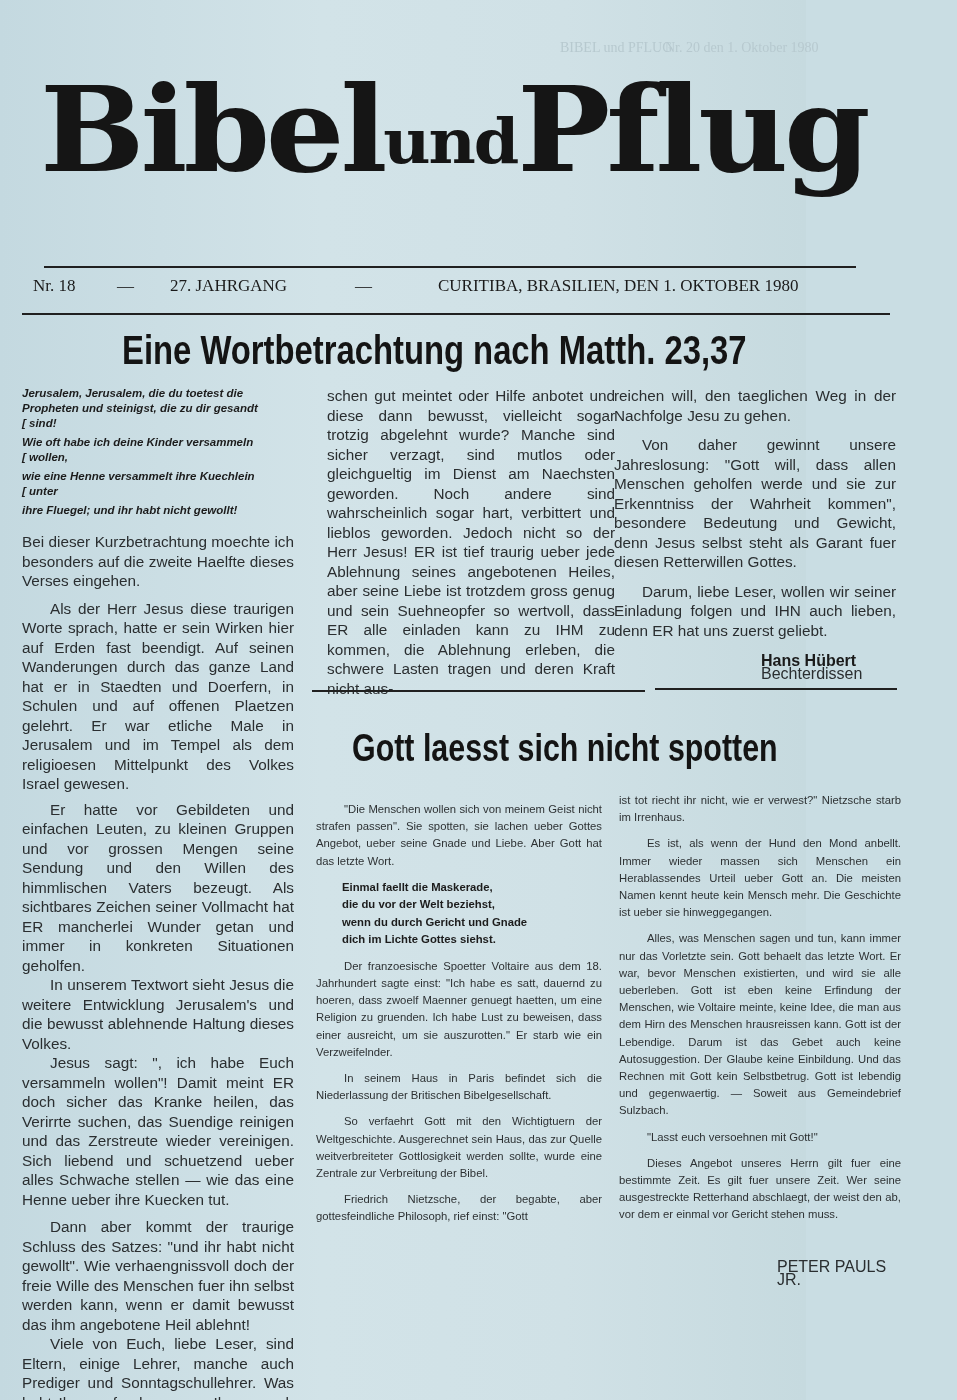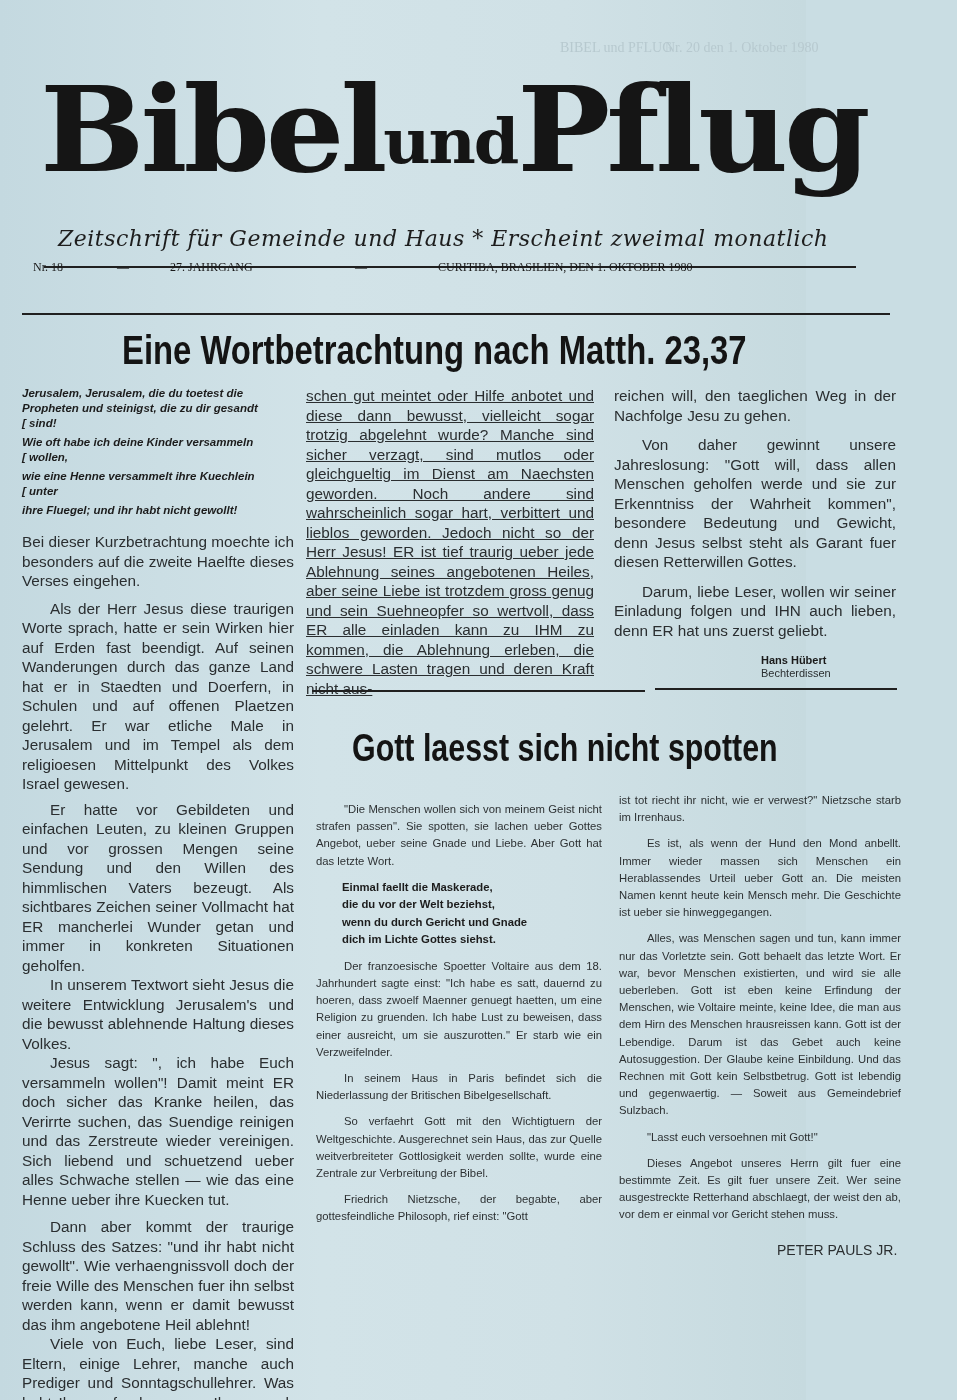--- a/index.html
+++ b/index.html
@@ -29,58 +29,57 @@
       white-space: nowrap;
     }
     .mast-title .small { font-size: 62px; letter-spacing: -2px; vertical-align: 8px; }
     .tagline {
       position: absolute; left: 58px; top: 226px; width: 800px;
       font-family: "DejaVu Serif", serif; font-style: italic;
       font-size: 22px; color: #1d1d1d; letter-spacing: 0.5px; white-space: nowrap;
     }
     .rule { position: absolute; background: #202020; }
     .issue-line {
-      position: absolute; left: 33px; top: 260px; width: 840px; height: 24px;
-      font-family: "Liberation Serif", serif; font-size: 12px; color: #1a1a1a;
+      position: absolute; left: 33px; top: 276px; width: 840px; height: 24px;
+      font-family: "Liberation Serif", serif; font-size: 17px; color: #1a1a1a;
       white-space: nowrap;
     }
     .issue-line span { position: absolute; top: 0; }
     .headline {
       position: absolute; font-family: "Liberation Sans", sans-serif; font-weight: bold;
       color: #141414; white-space: nowrap; transform-origin: left center;
     }
     .h1 { left: 122px; top: 328px; font-size: 40px; transform: scaleX(0.82); }
     .h2 { left: 352px; top: 727px; font-size: 38px; transform: scaleX(0.80); }
     .col { position: absolute; }
     .p { margin: 0; text-align: justify; }
     .ind { text-indent: 28px; }
     .verse {
       font-weight: bold; font-size: 11.5px; line-height: 15px; color: #1c1c1c;
     }
     .verse .r { text-align: left; display: block; padding-right: 2px; }
     .body1 { font-size: 15.3px; line-height: 19.5px; color: #2a2e30; }
     .body2 { font-size: 11.3px; line-height: 17.2px; color: #2d3133; }
     .poem { font-weight: bold; font-size: 11.3px; line-height: 17.5px; color: #1c1c1c; padding-left: 26px; }
-    .sig { font-size: 11px; line-height: 13px; }
+    .sig { font-size: 16px; line-height: 13px; }
     .sig b { color: #1a1a1a; }
   </style>
 </head>
 <body>
 
 <div class="page">
 
   <div class="ghost" style="left:560px;top:40px;">BIBEL und PFLUG</div>
   <div class="ghost" style="left:665px;top:40px;">Nr. 20 den 1. Oktober 1980</div>
 
   <div class="masthead">
     <div class="mast-title">
       <span>Bibel</span><span class="small">und</span><span>Pflug</span>
     </div>
   </div>
-  <div class="tagline">Zeitschrift für Gemeinde und Haus * Erscheint zweimal monatlich</div>
   <div class="rule" style="left:44px;top:266px;width:812px;height:2px;"></div>
 
   <div class="issue-line">
     <span style="left:0;">Nr. 18</span>
     <span style="left:84px;">—</span>
     <span style="left:137px;">27. JAHRGANG</span>
     <span style="left:322px;">—</span>
     <span style="left:405px;">CURITIBA, BRASILIEN, DEN 1. OKTOBER 1980</span>
   </div>
   <div class="rule" style="left:22px;top:313px;width:868px;height:2px;"></div>
@@ -99,21 +98,21 @@
     </div>
     <p class="p body1">Bei dieser Kurzbetrachtung moechte ich besonders auf die zweite Haelfte dieses Verses eingehen.</p>
     <p class="p body1 ind" style="margin-top:8px;">Als der Herr Jesus diese traurigen Worte sprach, hatte er sein Wirken hier auf Erden fast beendigt. Auf seinen Wanderungen durch das ganze Land hat er in Staedten und Doerfern, in Schulen und auf offenen Plaetzen gelehrt. Er war etliche Male in Jerusalem und im Tempel als dem religioesen Mittelpunkt des Volkes Israel gewesen.</p>
     <p class="p body1 ind" style="margin-top:6px;">Er hatte vor Gebildeten und einfachen Leuten, zu kleinen Gruppen und vor grossen Mengen seine Sendung und den Willen des himmlischen Vaters bezeugt. Als sichtbares Zeichen seiner Vollmacht hat ER mancherlei Wunder getan und immer in konkreten Situationen geholfen.</p>
     <p class="p body1 ind">In unserem Textwort sieht Jesus die weitere Entwicklung Jerusalem's und die bewusst ablehnende Haltung dieses Volkes.</p>
     <p class="p body1 ind">Jesus sagt: ", ich habe Euch versammeln wollen"! Damit meint ER doch sicher das Kranke heilen, das Verirrte suchen, das Suendige reinigen und das Zerstreute wieder vereinigen. Sich liebend und schuetzend ueber alles Schwache stellen — wie das eine Henne ueber ihre Kuecken tut.</p>
     <p class="p body1 ind" style="margin-top:8px;">Dann aber kommt der traurige Schluss des Satzes: "und ihr habt nicht gewollt". Wie verhaengnissvoll doch der freie Wille des Menschen fuer ihn selbst werden kann, wenn er damit bewusst das ihm angebotene Heil ablehnt!</p>
     <p class="p body1 ind">Viele von Euch, liebe Leser, sind Eltern, einige Lehrer, manche auch Prediger und Sonntagschullehrer. Was habt Ihr empfunden, wenn Ihr es nach bestem Wiesen und Wollen mit den anvertrauten Kindern und Mitmen-</p>
   </div>
 
-  <div class="col" style="left:306px;top:386px;width:288px;text-decoration:underline;">
+  <div class="col" style="left:327px;top:386px;width:288px;">
     <p class="p body1">schen gut meintet oder Hilfe anbotet und diese dann bewusst, vielleicht sogar trotzig abgelehnt wurde? Manche sind sicher verzagt, sind mutlos oder gleichgueltig im Dienst am Naechsten geworden. Noch andere sind wahrscheinlich sogar hart, verbittert und lieblos geworden. Jedoch nicht so der Herr Jesus! ER ist tief traurig ueber jede Ablehnung seines angebotenen Heiles, aber seine Liebe ist trotzdem gross genug und sein Suehneopfer so wertvoll, dass ER alle einladen kann zu IHM zu kommen, die Ablehnung erleben, die schwere Lasten tragen und deren Kraft nicht aus-</p>
   </div>
 
   <div class="col" style="left:614px;top:386px;width:282px;">
     <p class="p body1">reichen will, den taeglichen Weg in der Nachfolge Jesu zu gehen.</p>
     <p class="p body1 ind" style="margin-top:10px;">Von daher gewinnt unsere Jahreslosung: "Gott will, dass allen Menschen geholfen werde und sie zur Erkenntniss der Wahrheit kommen", besondere Bedeutung und Gewicht, denn Jesus selbst steht als Garant fuer diesen Retterwillen Gottes.</p>
     <p class="p body1 ind" style="margin-top:10px;">Darum, liebe Leser, wollen wir seiner Einladung folgen und IHN auch lieben, denn ER hat uns zuerst geliebt.</p>
     <div class="sig" style="margin-top:14px;padding-left:147px;">
       <b style="display:block;">Hans Hübert</b>
       <span>Bechterdissen</span>
@@ -138,16 +137,16 @@
     <p class="p body2 ind" style="margin-top:9px;">So verfaehrt Gott mit den Wichtigtuern der Weltgeschichte. Ausgerechnet sein Haus, das zur Quelle weitverbreiteter Gottlosigkeit werden sollte, wurde eine Zentrale zur Verbreitung der Bibel.</p>
     <p class="p body2 ind" style="margin-top:9px;">Friedrich Nietzsche, der begabte, aber gottesfeindliche Philosoph, rief einst: "Gott</p>
   </div>
 
   <div class="col" style="left:619px;top:792px;width:282px;">
     <p class="p body2">ist tot riecht ihr nicht, wie er verwest?" Nietzsche starb im Irrenhaus.</p>
     <p class="p body2 ind" style="margin-top:9px;">Es ist, als wenn der Hund den Mond anbellt. Immer wieder massen sich Menschen ein Herablassendes Urteil ueber Gott an. Die meisten Namen kennt heute kein Mensch mehr. Die Geschichte ist ueber sie hinweggegangen.</p>
     <p class="p body2 ind" style="margin-top:9px;">Alles, was Menschen sagen und tun, kann immer nur das Vorletzte sein. Gott behaelt das letzte Wort. Er war, bevor Menschen existierten, und wird sie alle ueberleben. Gott ist eben keine Erfindung der Menschen, wie Voltaire meinte, keine Idee, die man aus dem Hirn des Menschen hrausreissen kann. Gott ist der Lebendige. Darum ist das Gebet auch keine Autosuggestion. Der Glaube keine Einbildung. Und das Rechnen mit Gott kein Selbstbetrug. Gott ist lebendig und gegenwaertig. — Soweit aus Gemeindebrief Sulzbach.</p>
     <p class="p body2" style="margin-top:9px;padding-left:28px;">"Lasst euch versoehnen mit Gott!"</p>
     <p class="p body2 ind" style="margin-top:9px;">Dieses Angebot unseres Herrn gilt fuer eine bestimmte Zeit. Es gilt fuer unsere Zeit. Wer seine ausgestreckte Retterhand abschlaegt, der weist den ab, vor dem er einmal vor Gericht stehen muss.</p>
-    <div class="sig" style="margin-top:20px;padding-left:158px;font-size:14px;">PETER PAULS JR.</div>
+    <div class="sig" style="margin-top:36px;padding-left:158px;font-size:16px;">PETER PAULS JR.</div>
   </div>
 
 </div>
 
 </body></html>

